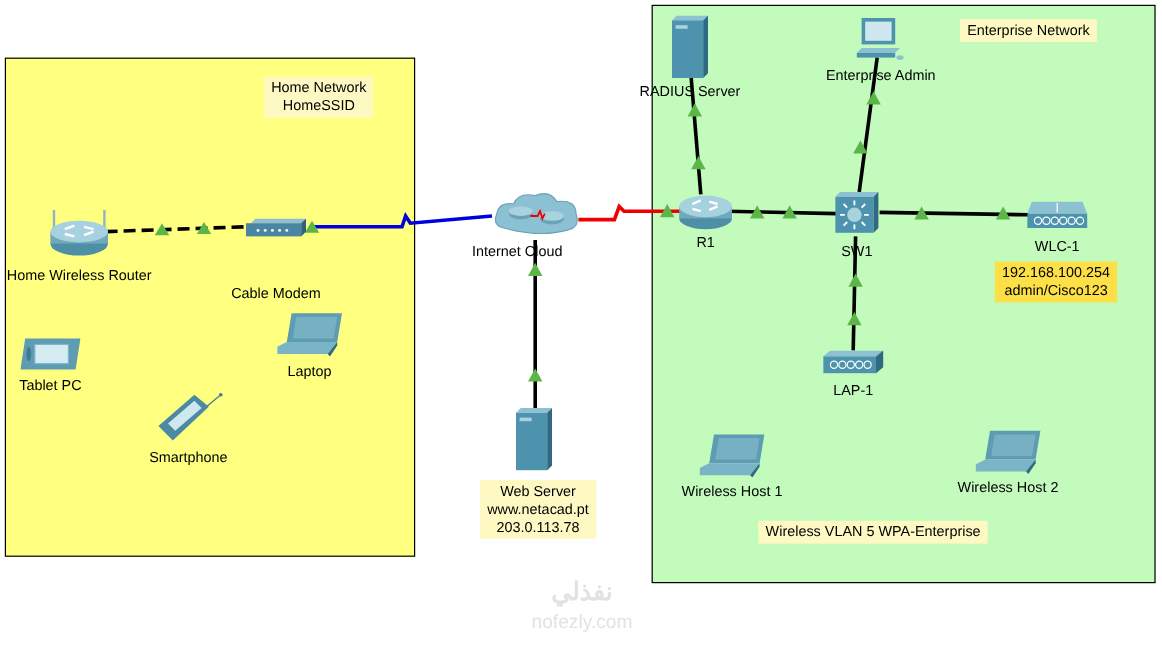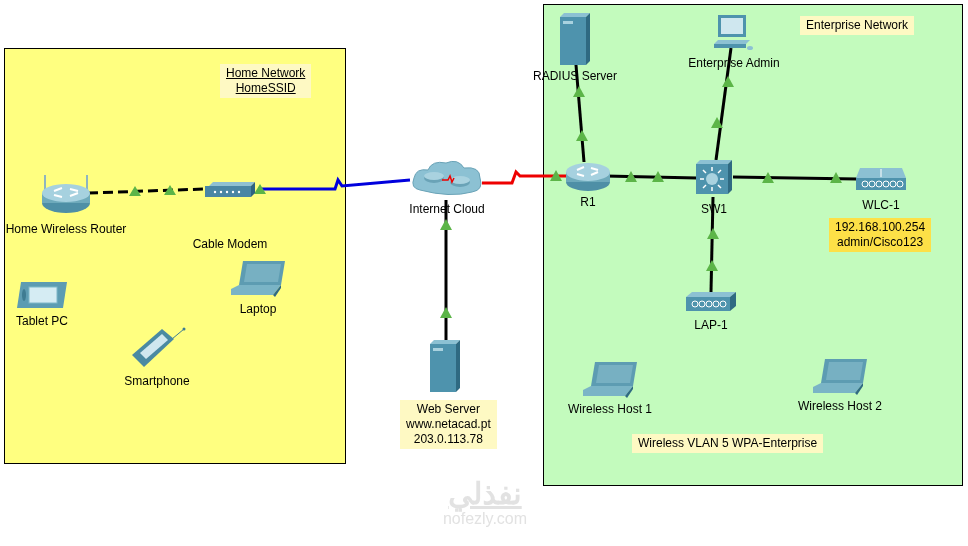--- a/index.html
+++ b/index.html
@@ -54,21 +54,21 @@
     <polygon points="652,182 658,171 664,182"></polygon>
     <polygon points="722,87 728,76 734,87"></polygon>
     <polygon points="711,128 717,117 723,128"></polygon>
     <polygon points="762,183 768,172 774,183"></polygon>
     <polygon points="830,183 836,172 842,183"></polygon>
     <polygon points="707,239 713,228 719,239"></polygon>
     <polygon points="706,271 712,260 718,271"></polygon>
   </g>
 </svg>
 
-<div class="note" style="left:220px;top:64px;text-align:center;text-decoration:underline;">
+<div class="note" style="left:220px;top:64px;text-align:center;">
   <div>Home Network</div>
   <div>HomeSSID</div>
 </div>
 <div class="note" style="left:800px;top:16px;">
   <span>Enterprise Network</span>
 </div>
 
 <div class="dev" style="left:40px;top:173px;">
   <svg width="52" height="42">
     <line x1="5" y1="2" x2="5" y2="20" stroke="#8fb5c0" stroke-width="2"></line>
@@ -129,21 +129,21 @@
 <div class="dev" style="left:410px;top:160px;">
   <svg width="74" height="38">
     <path d="M10 30 Q0 28 4 18 Q6 8 18 10 Q22 0 36 3 Q48 -2 54 8 Q70 6 70 18 Q74 30 62 32 Q40 38 10 30 Z" fill="#8cc1d3" stroke="#6aa3b7"></path>
     <ellipse cx="24" cy="18" rx="10" ry="5" fill="#6aa3b7"></ellipse>
     <ellipse cx="24" cy="16" rx="10" ry="4" fill="#a9d2df"></ellipse>
     <ellipse cx="50" cy="22" rx="10" ry="5" fill="#6aa3b7"></ellipse>
     <ellipse cx="50" cy="20" rx="10" ry="4" fill="#a9d2df"></ellipse>
     <polyline points="32,20 38,20 40,16 42,22 44,18" fill="none" stroke="#e00" stroke-width="1.5"></polyline>
   </svg>
 </div>
-<div class="lbl" style="left:447px;top:202px;text-align:center;">Internet Cloud</div>
+<div class="lbl" style="left:431px;top:202px;text-align:center;">Internet Cloud</div>
 
 <div class="dev" style="left:430px;top:340px;">
   <svg width="34" height="52">
     <polygon points="0,4 26,4 30,0 4,0" fill="#8cc1d3"></polygon>
     <rect x="0" y="4" width="26" height="48" fill="#4e93ad"></rect>
     <polygon points="26,4 30,0 30,48 26,52" fill="#2f6a82"></polygon>
     <rect x="3" y="8" width="10" height="3" fill="#a9d2df"></rect>
   </svg>
 </div>
 <div class="note" style="left:400px;top:400px;text-align:center;">
@@ -258,15 +258,15 @@
     <polygon points="42,36 50,26 50,29 44,38" fill="#2f6a82"></polygon>
   </svg>
 </div>
 <div class="lbl" style="left:840px;top:399px;">Wireless Host 2</div>
 
 <div class="note" style="left:632px;top:434px;">
   <div>Wireless VLAN 5 WPA-Enterprise</div>
 </div>
 
 <div class="wm" style="left:420px;top:478px;width:130px;">
-  <div style="font-size:30px;line-height:32px;text-decoration:underline;">نفذلي</div>
+  <div style="font-size:21px;line-height:32px;">نفذلي</div>
   <div style="font-size:16px;line-height:18px;font-weight:normal;">nofezly.com</div>
 </div>
 
 </body></html>

